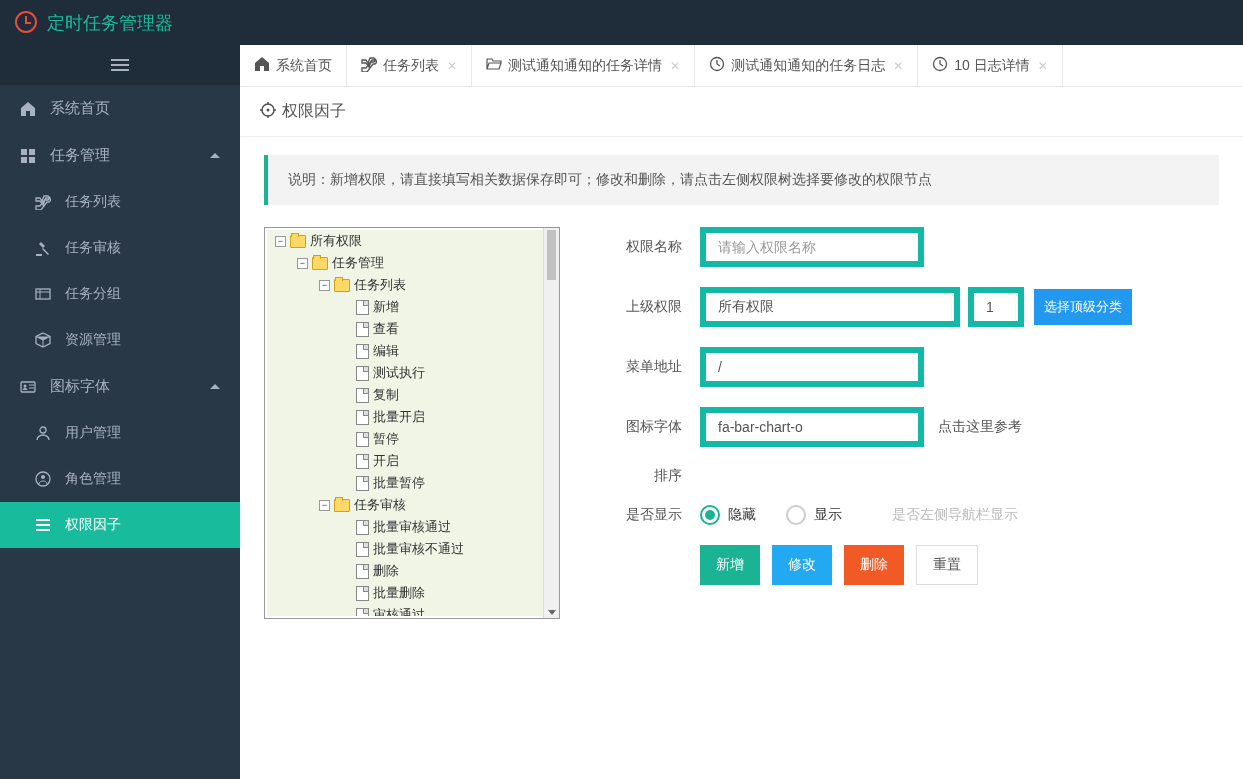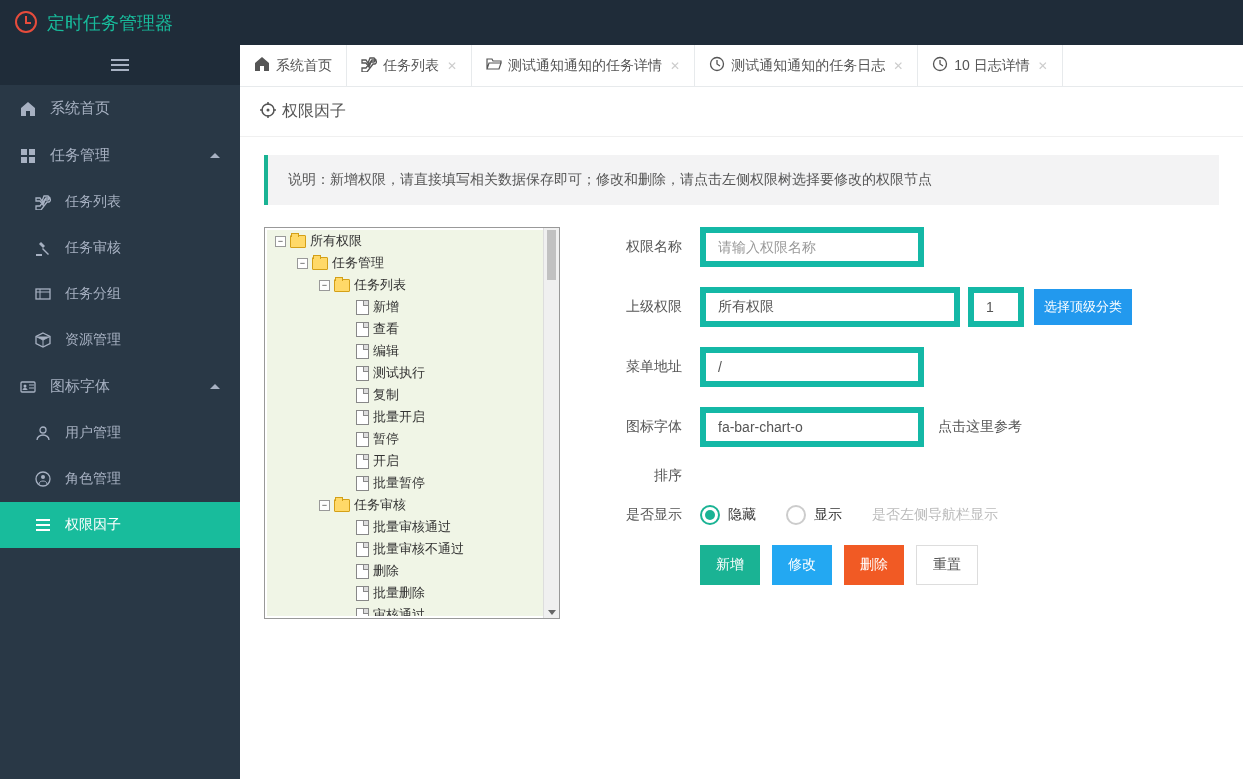--- a/index.html
+++ b/index.html
@@ -64,21 +64,21 @@
 .form-control { height: 40px; border: 6px solid #14b8a6; padding: 0 12px; font-size: 14px; color: #555; background:#fff; }
 .form-control::placeholder { color: #999; }
 .w1 { width: 224px; } .w2 { width: 260px; } .w3 { width: 56px; margin-left: 8px; }
 .btn { height: 40px; padding: 0 16px; border: none; cursor: pointer; font-size: 14px; color: #fff; display:inline-flex; align-items:center; }
 .btn-primary { background: #2299ee; margin-left: 10px; font-size: 13px; padding: 0 10px; height: 36px; }
 .link { color: #555; margin-left: 14px; cursor: pointer; }
 .radio { display: inline-flex; align-items: center; margin-right: 30px; cursor: pointer; }
 .radio .circle { width: 20px; height: 20px; border: 2px solid #ccc; border-radius: 50%; margin-right: 8px; display:flex; align-items:center; justify-content:center; }
 .radio.checked .circle { border-color: #1ab394; }
 .radio.checked .circle::after { content:''; width: 10px; height: 10px; background: #1ab394; border-radius: 50%; }
-.hint { color: #bbb; }
+.hint { color: #bbb; margin-left: 20px; }
 .btns { padding-left: 100px; display: flex; gap: 12px; }
 .btn-success { background: #1ab394; }
 .btn-info { background: #23a8f2; }
 .btn-danger { background: #f15a24; }
 .btn-default { background: #fff; color: #555; border: 1px solid #ddd; }
 
 svg { width: 16px; height: 16px; fill: currentColor; }
 </style>
 </head>
 <body>

